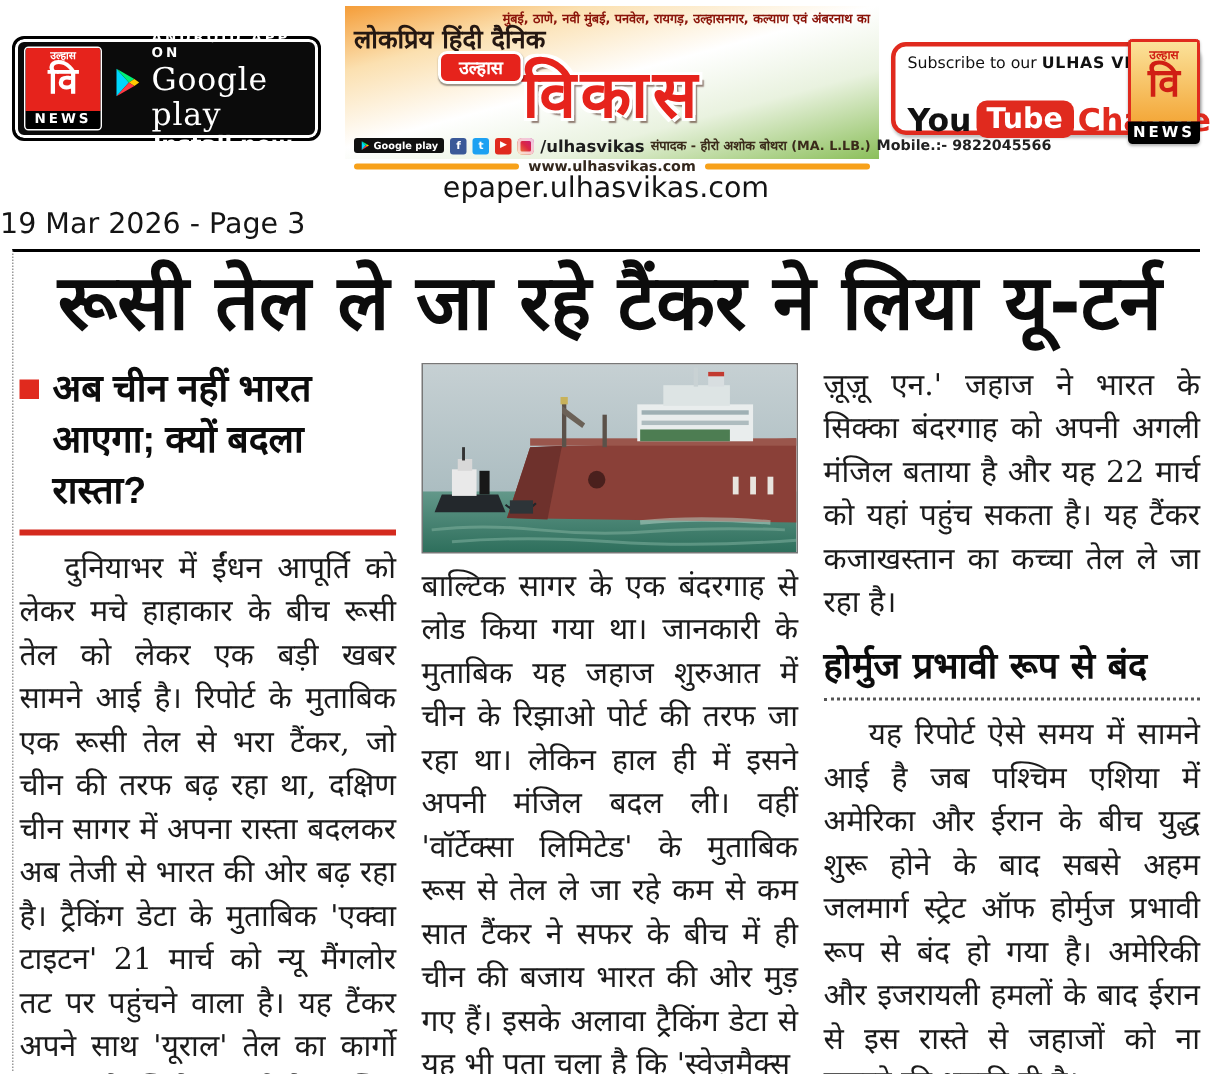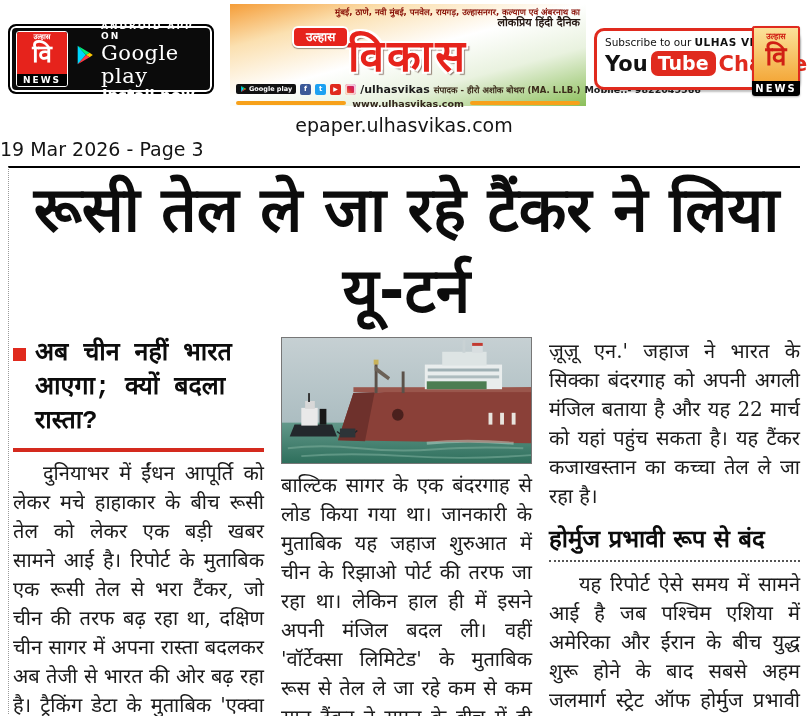--- a/index.html
+++ b/index.html
@@ -23,21 +23,21 @@
   .play-tri { flex:none; }
   .app-mid { display:flex; flex-direction:column; }
   .app-line1 { font-size:9px; font-weight:800; letter-spacing:2px; }
   .app-gplay { font-size:21px; font-weight:400; letter-spacing:0.5px; font-family:"DejaVu Serif", serif; }
   .app-line3 { font-size:15px; font-weight:800; margin-left:28px; }
 
   .masthead { position:absolute; left:230px; top:4px; width:356px; height:102px;
     background:linear-gradient(165deg,#f59d38 0%, #fbe0b0 22%, #ffffff 48%, #e9f2df 70%, #8bbf5a 100%);
     padding:2px 6px 0; }
   .m-topline { font-size:8.5px; font-weight:700; color:#8a1309; text-align:right; white-space:nowrap; }
-  .m-tagline { font-size:11px; font-weight:800; color:#241712; text-align:right; line-height:1.15; }
+  .m-tagline { font-size:17px; font-weight:800; color:#241712; line-height:1.15; }
   .m-logo-row { position:relative; height:49px; }
   .m-ulhas { position:absolute; left:56px; top:-4px; background:#e6231c; color:#fff;
     font-size:12px; font-weight:800; padding:0 12px 1px; border-radius:6px; border:2px solid #fff;
     box-shadow:0 1px 1px rgba(0,0,0,.4); z-index:2; }
   .m-vikas { text-align:center; font-size:44px; font-weight:800; color:#e6231c; line-height:52px; letter-spacing:3px;
     text-shadow:-2px -2px 0 #fff, 2px -2px 0 #fff, -2px 2px 0 #fff, 2px 2px 0 #fff, 3px 3px 1px rgba(60,20,10,.55); }
   .m-bottom { display:flex; align-items:center; gap:4px; margin-top:4px; }
   .m-play { background:#111; color:#fff; font-size:6.5px; font-weight:700; padding:1px 4px; border-radius:2px;
     display:flex; align-items:center; gap:2px; flex:none; }
   .soc { width:11px; height:11px; border-radius:2px; flex:none; display:flex; align-items:center; justify-content:center;
@@ -50,43 +50,43 @@
   .m-editor { font-size:8.5px; font-weight:700; color:#3a2a1a; white-space:nowrap; }
   .m-mobile { margin-left:auto; font-size:9.5px; font-weight:800; color:#222; white-space:nowrap; }
   .m-webrow { display:flex; align-items:center; gap:6px; margin-top:2px; }
   .m-webrow .bar { flex:1; height:4px; background:#f7a11a; border-radius:2px; }
   .m-website { font-size:9.5px; font-weight:800; color:#33271c; }
 
   .sub-banner { position:absolute; left:594px; top:28px; width:206px; height:62px; background:#fff;
     border:3px solid #e02a1e; border-radius:10px; padding:5px 52px 4px 8px; box-shadow:1px 2px 2px rgba(0,0,0,.25); }
   .sub-line1 { font-size:10.5px; color:#111; white-space:nowrap; }
   .sub-line1 .brand { font-weight:800; letter-spacing:0.5px; }
-  .sub-line2 { display:flex; align-items:center; gap:3px; margin-top:3px; }
+  .sub-line2 { display:flex; align-items:center; gap:3px; margin-top:19px; }
   .sub-you { font-size:21px; font-weight:800; color:#111; }
   .sub-tube { font-size:19px; font-weight:800; color:#fff; background:#e02a1e; border-radius:7px; padding:1px 7px 2px; }
   .sub-channel { font-size:21px; font-weight:800; color:#e02a1e; }
   .sub-logo { position:absolute; right:-3px; top:-5px; width:48px; height:70px; display:flex; flex-direction:column;
     border-radius:3px; overflow:hidden; box-shadow:0 1px 2px rgba(0,0,0,.3); }
   .sub-logo .v-top { flex:1; background:linear-gradient(180deg,#fbe29a,#f4a83a); color:#d01f14; text-align:center; padding-top:2px; border:2px solid #e02a1e; border-bottom:none; }
   .sub-logo .v-small { display:block; font-size:8px; font-weight:800; }
   .sub-logo .v-big { display:block; font-size:26px; font-weight:800; line-height:30px; }
   .sub-logo .v-news { background:#000; color:#fff; font-size:10px; font-weight:800; letter-spacing:2px; text-align:center; padding:2px 0; }
 
   .meta-url  { position:absolute; top:114px; left:0; width:100%; text-align:center; font-size:19px; color:#141414; }
   .meta-date { position:absolute; top:138px; left:0; width:100%; text-align:left; font-size:19px; color:#141414; }
 
   
   .article { position:absolute; left:8px; right:8px; top:166px; bottom:2px;
     border-top:2px solid #000; border-left:1px dotted #9a9a9a; padding:2px 0 0 4px; }
-  .headline { font-size:62px; font-weight:800; color:#0c0c0c; text-align:center; line-height:1.3;
+  .headline { font-size:51px; font-weight:800; color:#0c0c0c; text-align:center; line-height:1.3;
     letter-spacing:0px; margin:0 0 6px; }
   .cols { display:flex; gap:17px; }
   .col { flex:1; min-width:0; font-size:20px; line-height:29px; color:#1b1b1b; text-align:justify;
     font-family:"DejaVu Serif", serif; }
-  .subhead1 { display:flex; gap:9px; font-family:Liberation Mono, monospace;
+  .subhead1 { display:flex; gap:9px; font-family:Liberation Sans, sans-serif;
     font-size:25px; line-height:34px; font-weight:800; color:#0c0c0c; text-align:left; }
   .bullet { width:13px; height:13px; background:#e02a1e; margin-top:11px; flex:none; }
   .red-rule { border:none; border-top:4px solid #d42a1e; margin:9px 0 7px; }
   .photo-frame { width:100%; height:127px; border:1px solid #777; margin-bottom:7px; }
   .photo-frame svg { display:block; width:100%; height:100%; }
   .subhead3 { font-family:"DejaVu Sans", sans-serif; font-size:24px; line-height:32px; font-weight:800;
     color:#0c0c0c; margin-top:12px; text-align:left; }
   .dot-rule { border:none; border-top:2px dotted #555; margin:5px 0 8px; }
   .indent { text-indent:30px; }
 </style>

